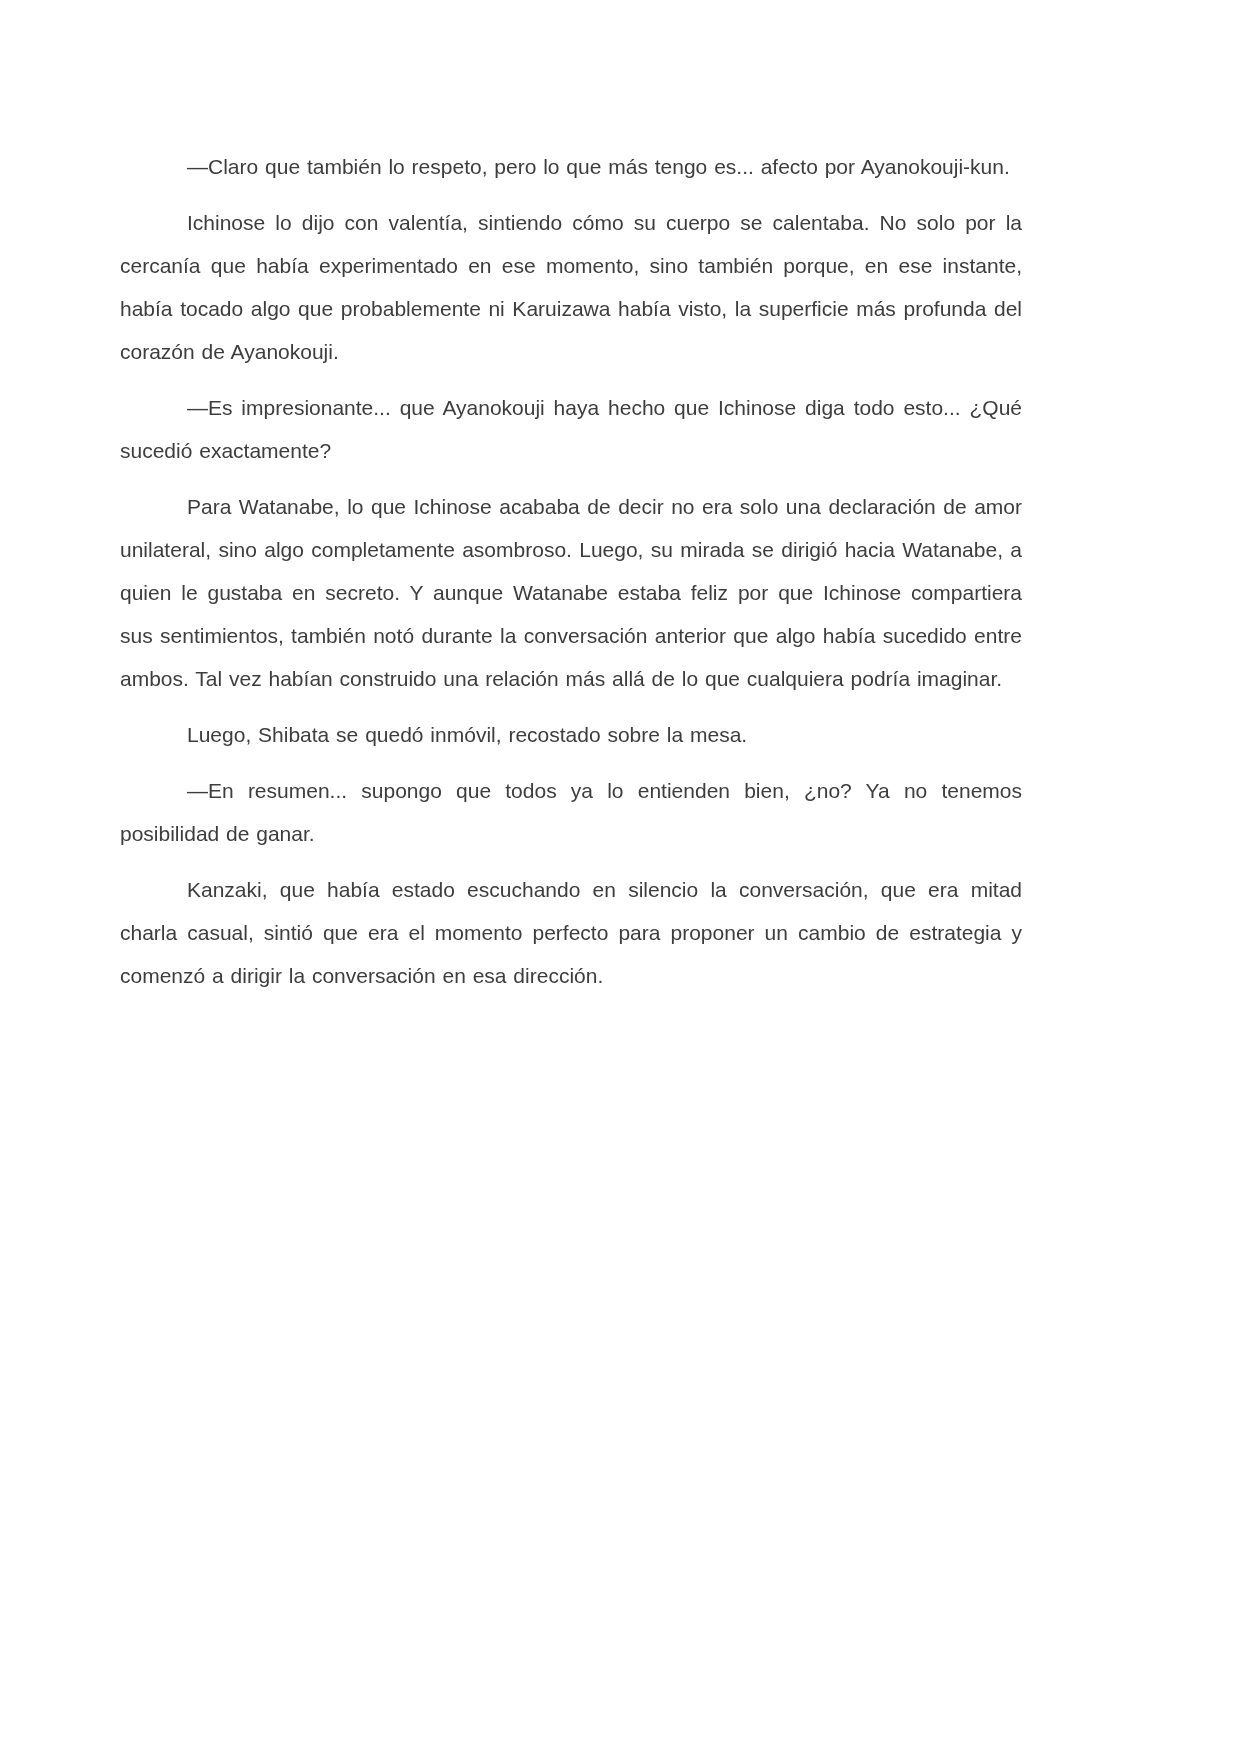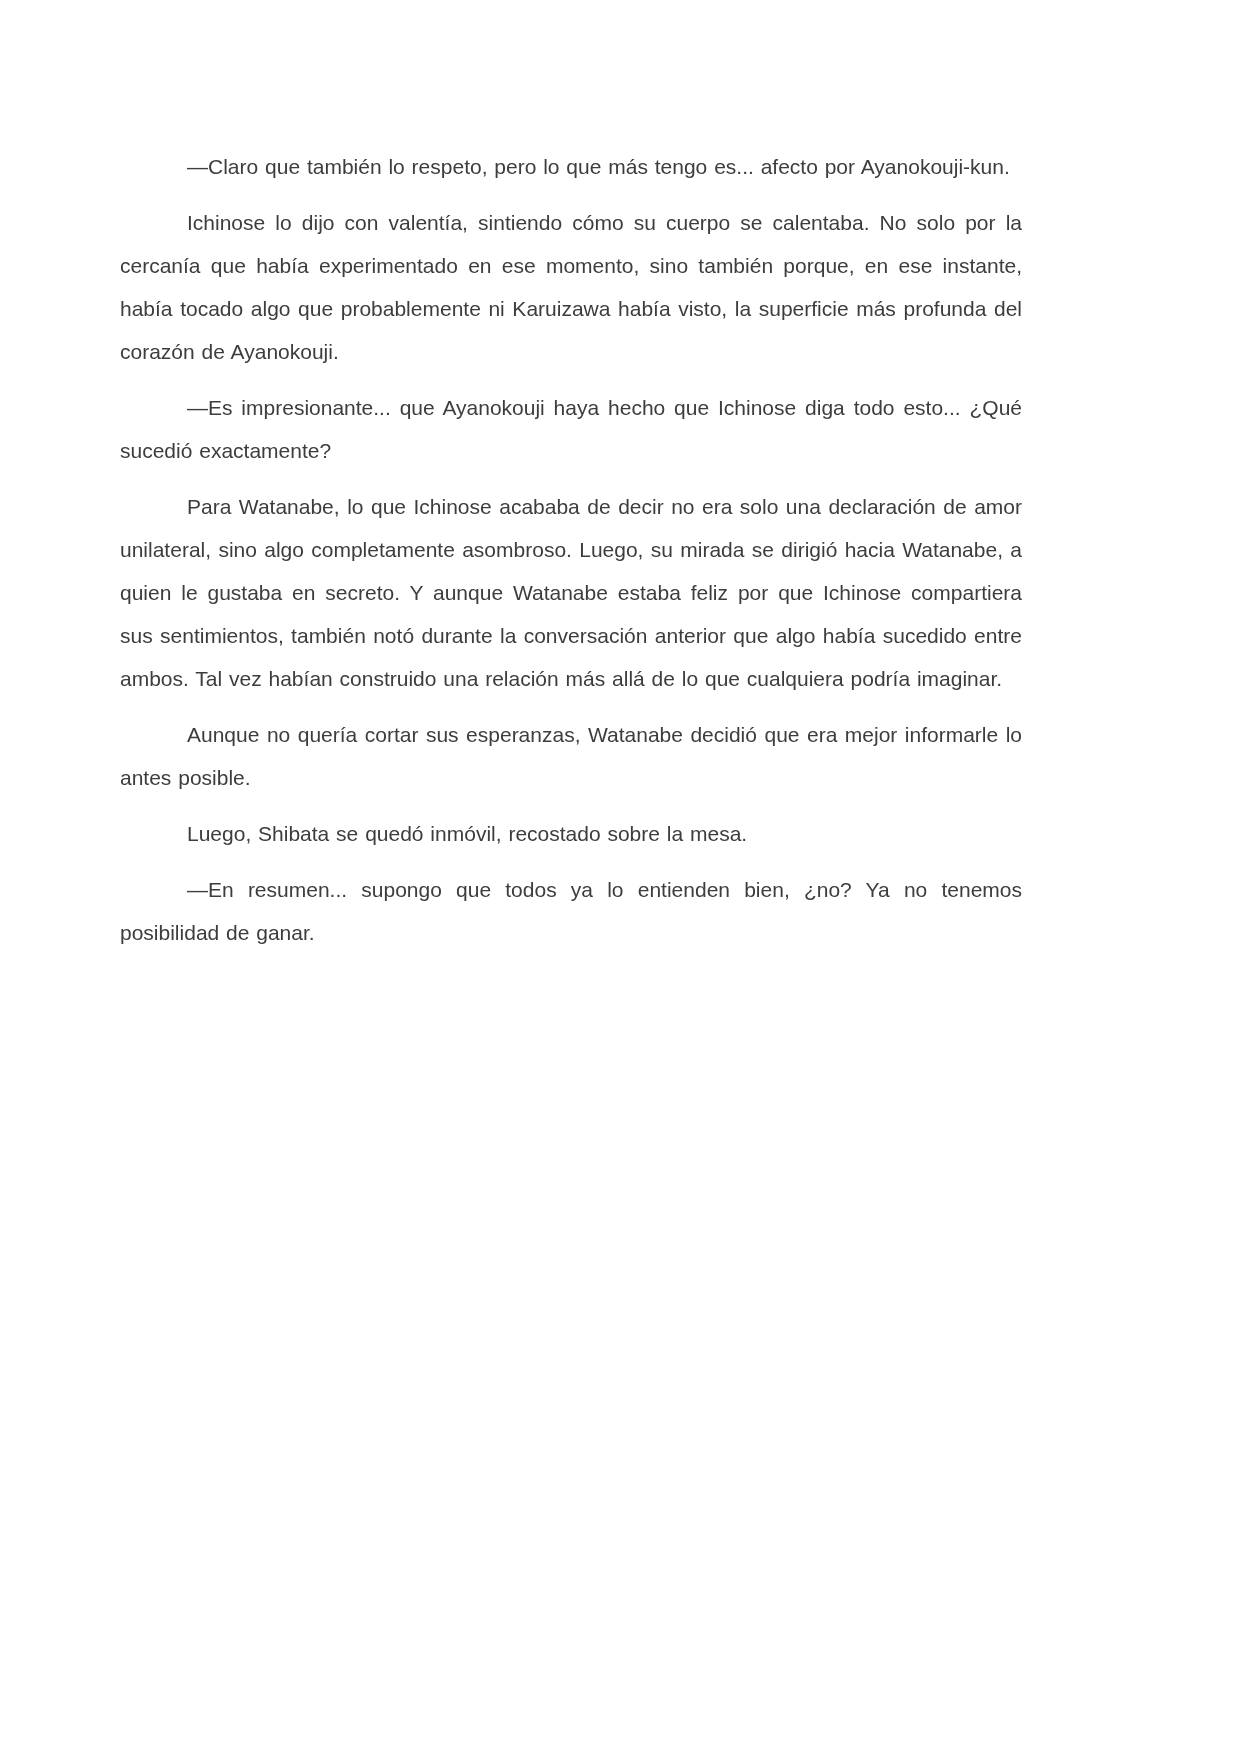--- a/index.html
+++ b/index.html
@@ -42,17 +42,17 @@
 </style>
 </head>
 <body>
 
 <div class="page">
   <div class="content">
     <p>—Claro que también lo respeto, pero lo que más tengo es... afecto por Ayanokouji-kun.</p>
     <p>Ichinose lo dijo con valentía, sintiendo cómo su cuerpo se calentaba. No solo por la cercanía que había experimentado en ese momento, sino también porque, en ese instante, había tocado algo que probablemente ni Karuizawa había visto, la superficie más profunda del corazón de Ayanokouji.</p>
     <p>—Es impresionante... que Ayanokouji haya hecho que Ichinose diga todo esto... ¿Qué sucedió exactamente?</p>
     <p>Para Watanabe, lo que Ichinose acababa de decir no era solo una declaración de amor unilateral, sino algo completamente asombroso. Luego, su mirada se dirigió hacia Watanabe, a quien le gustaba en secreto. Y aunque Watanabe estaba feliz por que Ichinose compartiera sus sentimientos, también notó durante la conversación anterior que algo había sucedido entre ambos. Tal vez habían construido una relación más allá de lo que cualquiera podría imaginar.</p>
-    <p>Aunque no quería cortar sus esperanzas, Watanabe decidió que era mejor informarle lo antes posible.</p>
     <p>Luego, Shibata se quedó inmóvil, recostado sobre la mesa.</p>
     <p>—En resumen... supongo que todos ya lo entienden bien, ¿no? Ya no tenemos posibilidad de ganar.</p>
+    <p>Kanzaki, que había estado escuchando en silencio la conversación, que era mitad charla casual, sintió que era el momento perfecto para proponer un cambio de estrategia y comenzó a dirigir la conversación en esa dirección.</p>
   </div>
 </div>
 
 </body></html>

